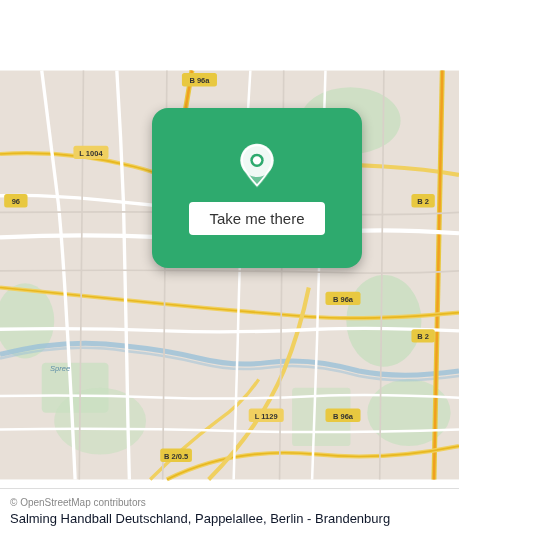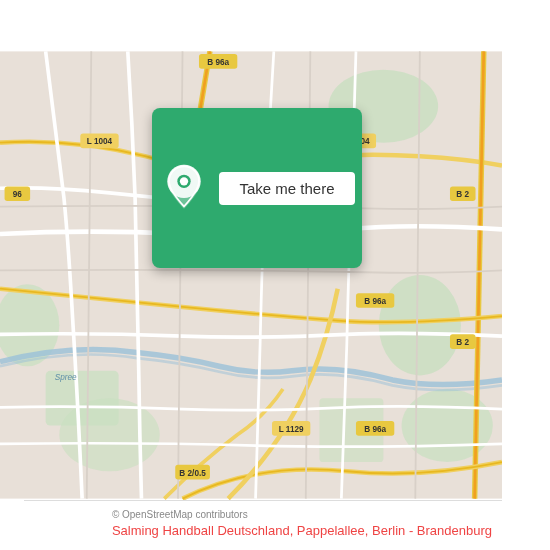--- a/index.html
+++ b/index.html
@@ -6,21 +6,21 @@
 
     body {
       width: 550px;
       height: 550px;
       overflow: hidden;
       font-family: Arial, sans-serif;
       position: relative;
     }
 
     #map-container {
-      width: 502px;
+      width: 459px;
       height: 550px;
       position: relative;
       overflow: hidden;
       text-decoration: underline;
     }
 
     
     #map-svg {
       position: absolute;
       top: 0; left: 0;
@@ -29,23 +29,23 @@
     }
 
     
     #location-card {
       position: absolute;
       top: 108px;
       left: 152px;
       width: 210px;
       height: 160px;
       background-color: #2eaa6e;
-      border-radius: 8px;
-      display: flex;
-      flex-direction: row;
+      border-radius: 16px;
+      display: flex;
+      flex-direction: column;
       align-items: center;
       justify-content: center;
       gap: 10px;
       box-shadow: 0 4px 12px rgba(0,0,0,0.3);
       z-index: 10;
     }
 
     #location-pin {
       width: 50px;
       height: 50px;
@@ -59,47 +59,46 @@
       padding: 8px 20px;
       font-size: 15px;
       font-weight: 500;
       cursor: pointer;
       white-space: nowrap;
     }
 
     
     #info-bar {
       position: absolute;
-      bottom: 4px;
+      bottom: 16px;
       left: 0;
       right: 0;
       background-color: white;
       padding: 8px 10px;
       display: flex;
       align-items: center;
-      justify-content: flex-end;
+      justify-content: flex-start;
       z-index: 10;
       border-top: 1px solid #ddd;
-      margin-left: 24px;
     }
 
     #info-text-block {
       display: flex;
       flex-direction: column;
     }
 
     #copyright-text {
       font-size: 10px;
       color: #888;
       margin-bottom: 3px;
     }
 
     #location-name {
       font-size: 13px;
-      color: #ef4444;
+      color: #0f172a;
       font-weight: 400;
     }
 
     #moovit-logo {
       display: flex;
       align-items: center;
       gap: 4px;
       flex-shrink: 0;
     }
 

